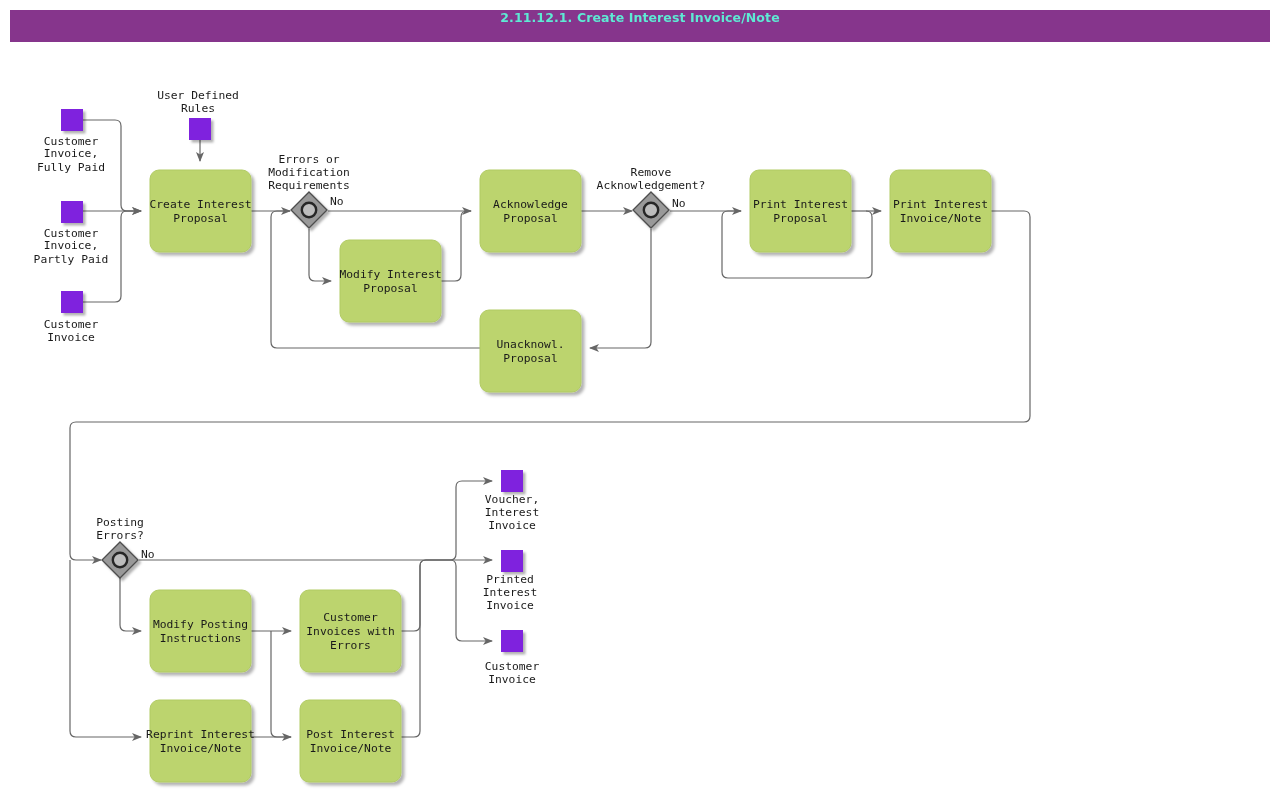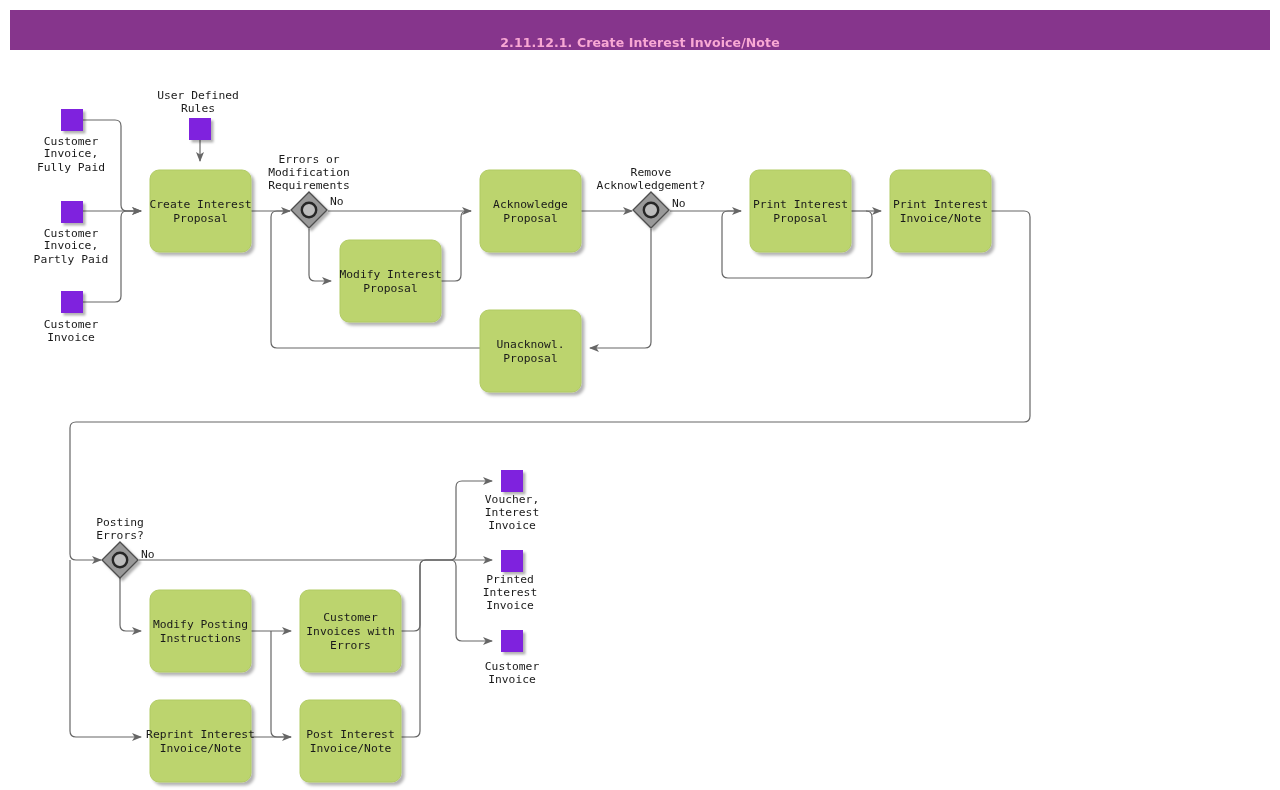--- a/index.html
+++ b/index.html
@@ -13,25 +13,25 @@
     width: 1280px;
     height: 790px;
     background: #ffffff;
     overflow: hidden;
   }
   #title-bar {
     position: absolute;
     left: 10px;
     top: 10px;
     width: 1260px;
-    height: 40px;
+    height: 32px;
     background: #86358C;
-    color: #f9a8d4;
+    color: #5eead4;
     display: flex;
-    align-items: flex-end;
+    align-items: flex-start;
     justify-content: center;
     font-family: "DejaVu Sans", "Liberation Sans", sans-serif;
     font-size: 12.5px;
     font-weight: bold;
     letter-spacing: .1px;
   }
   #canvas {
     position: absolute;
     left: 0;
     top: 0;

